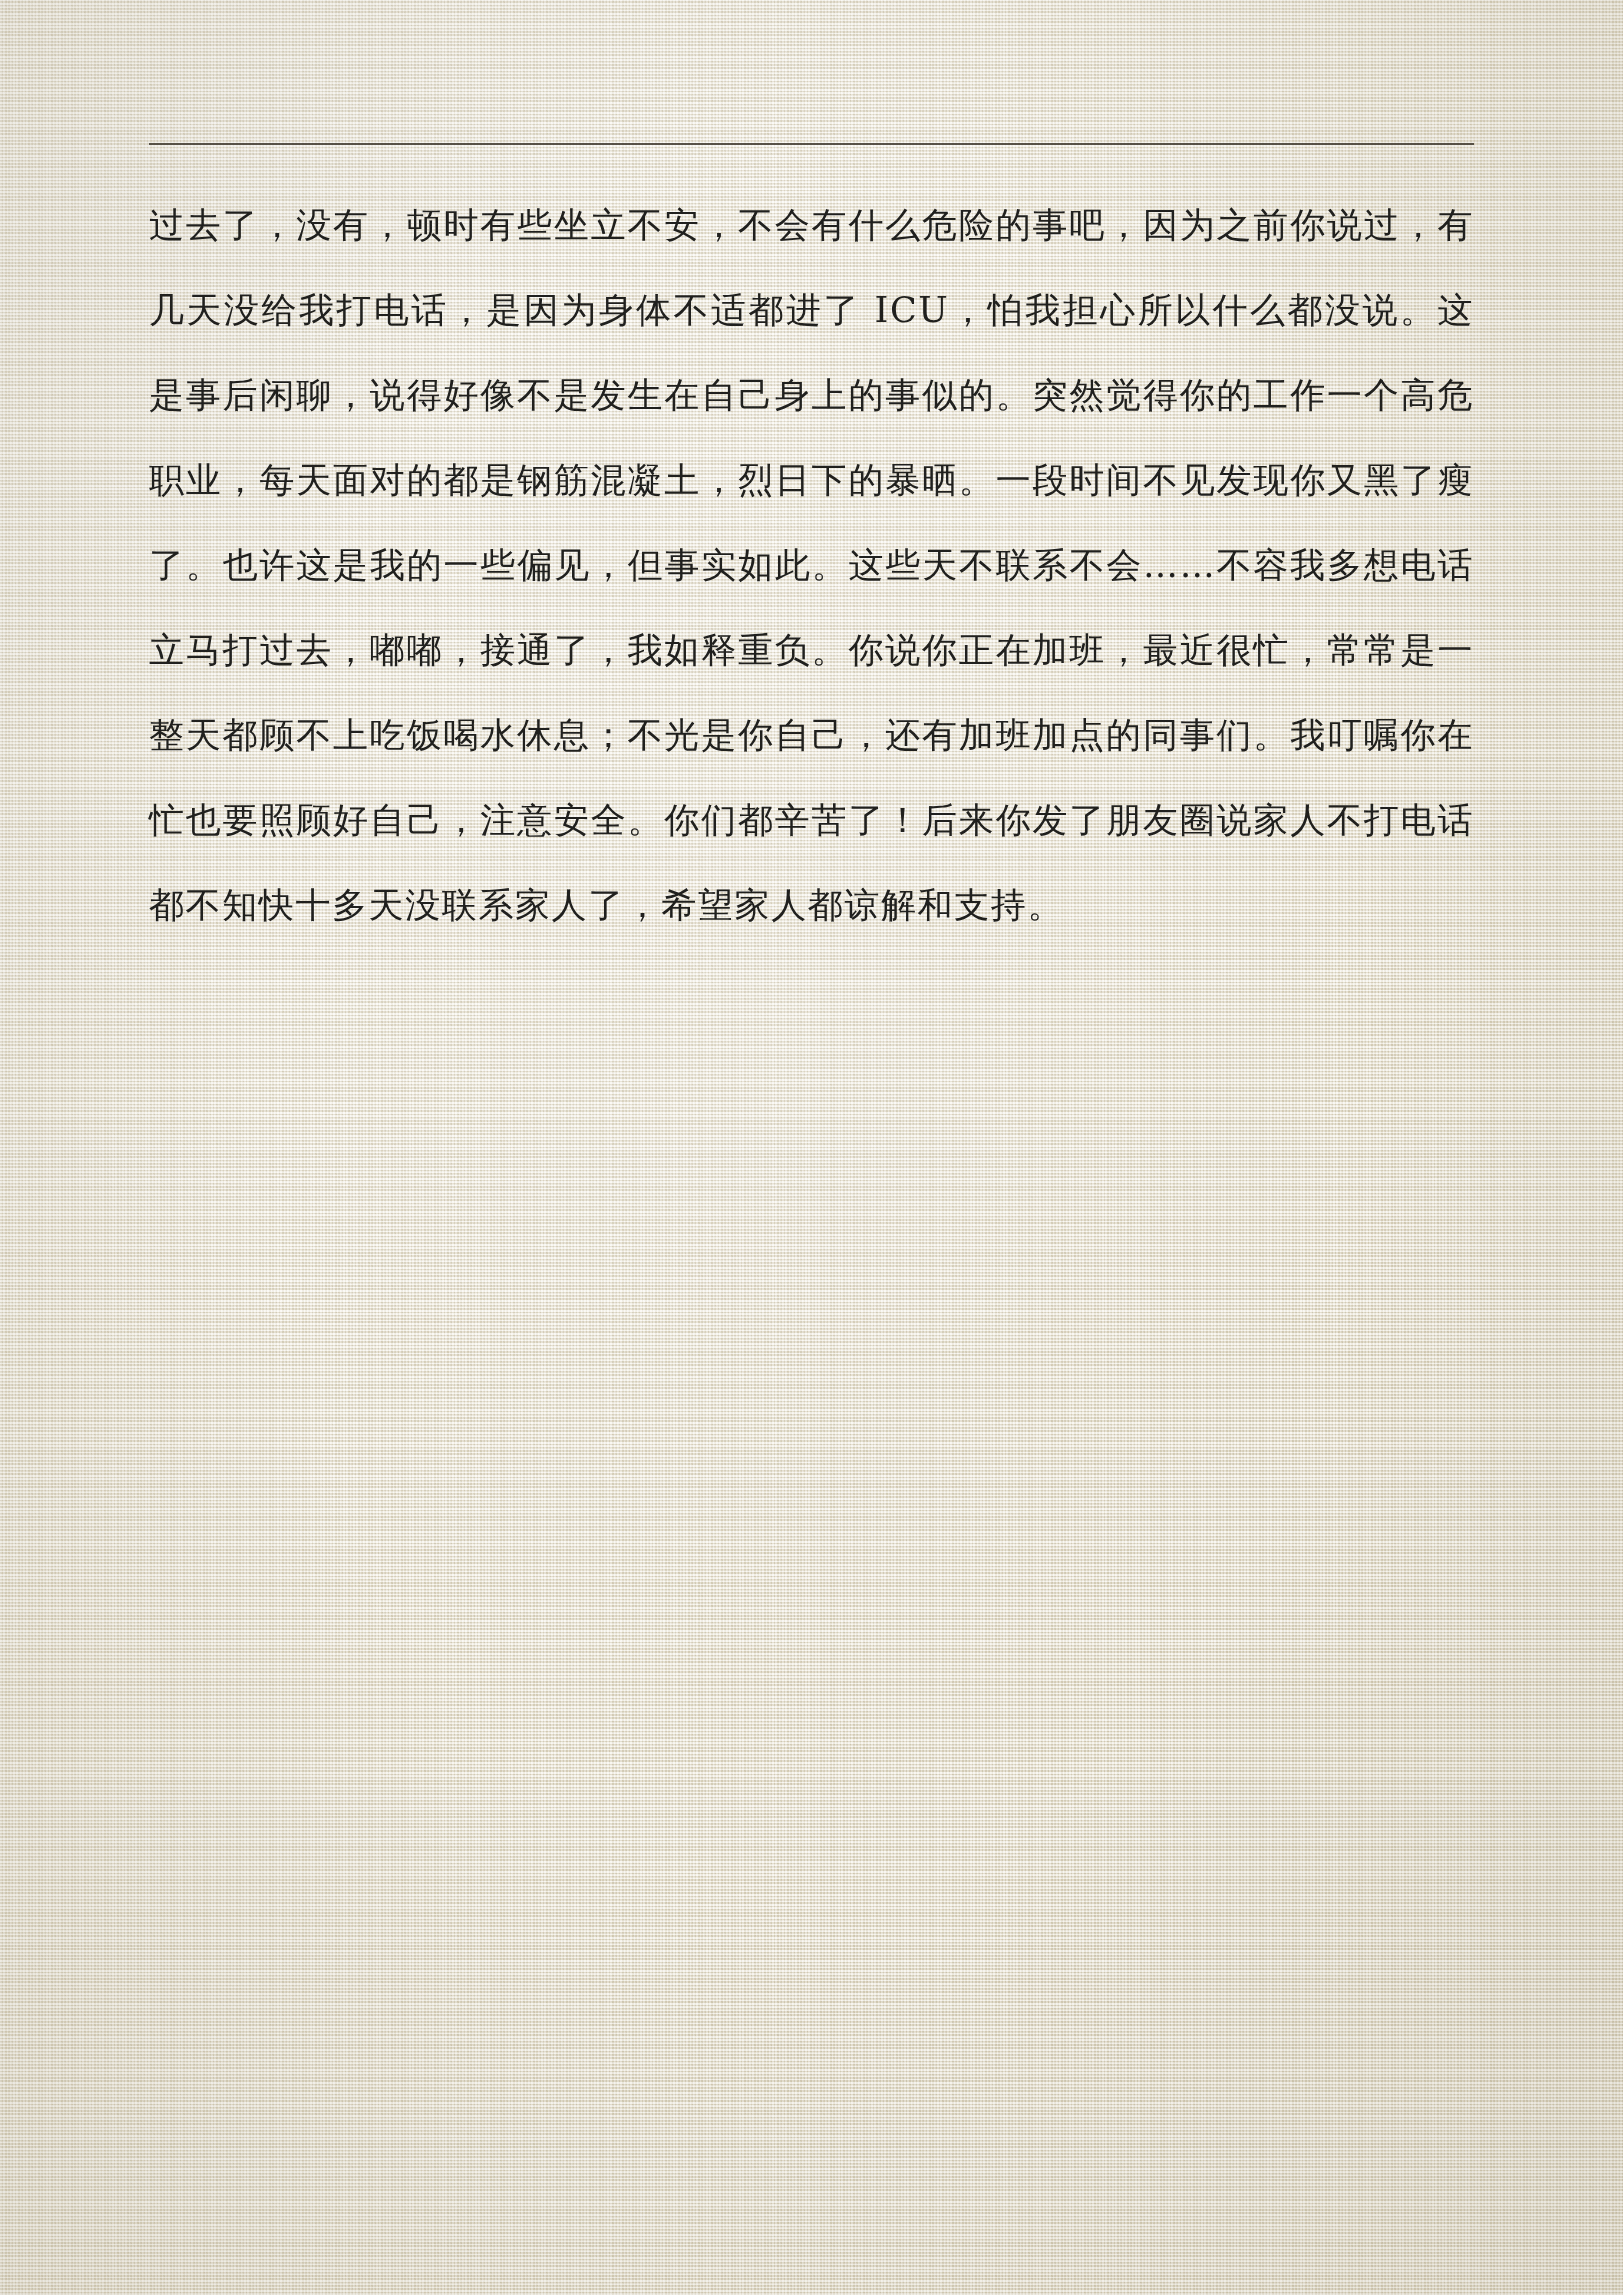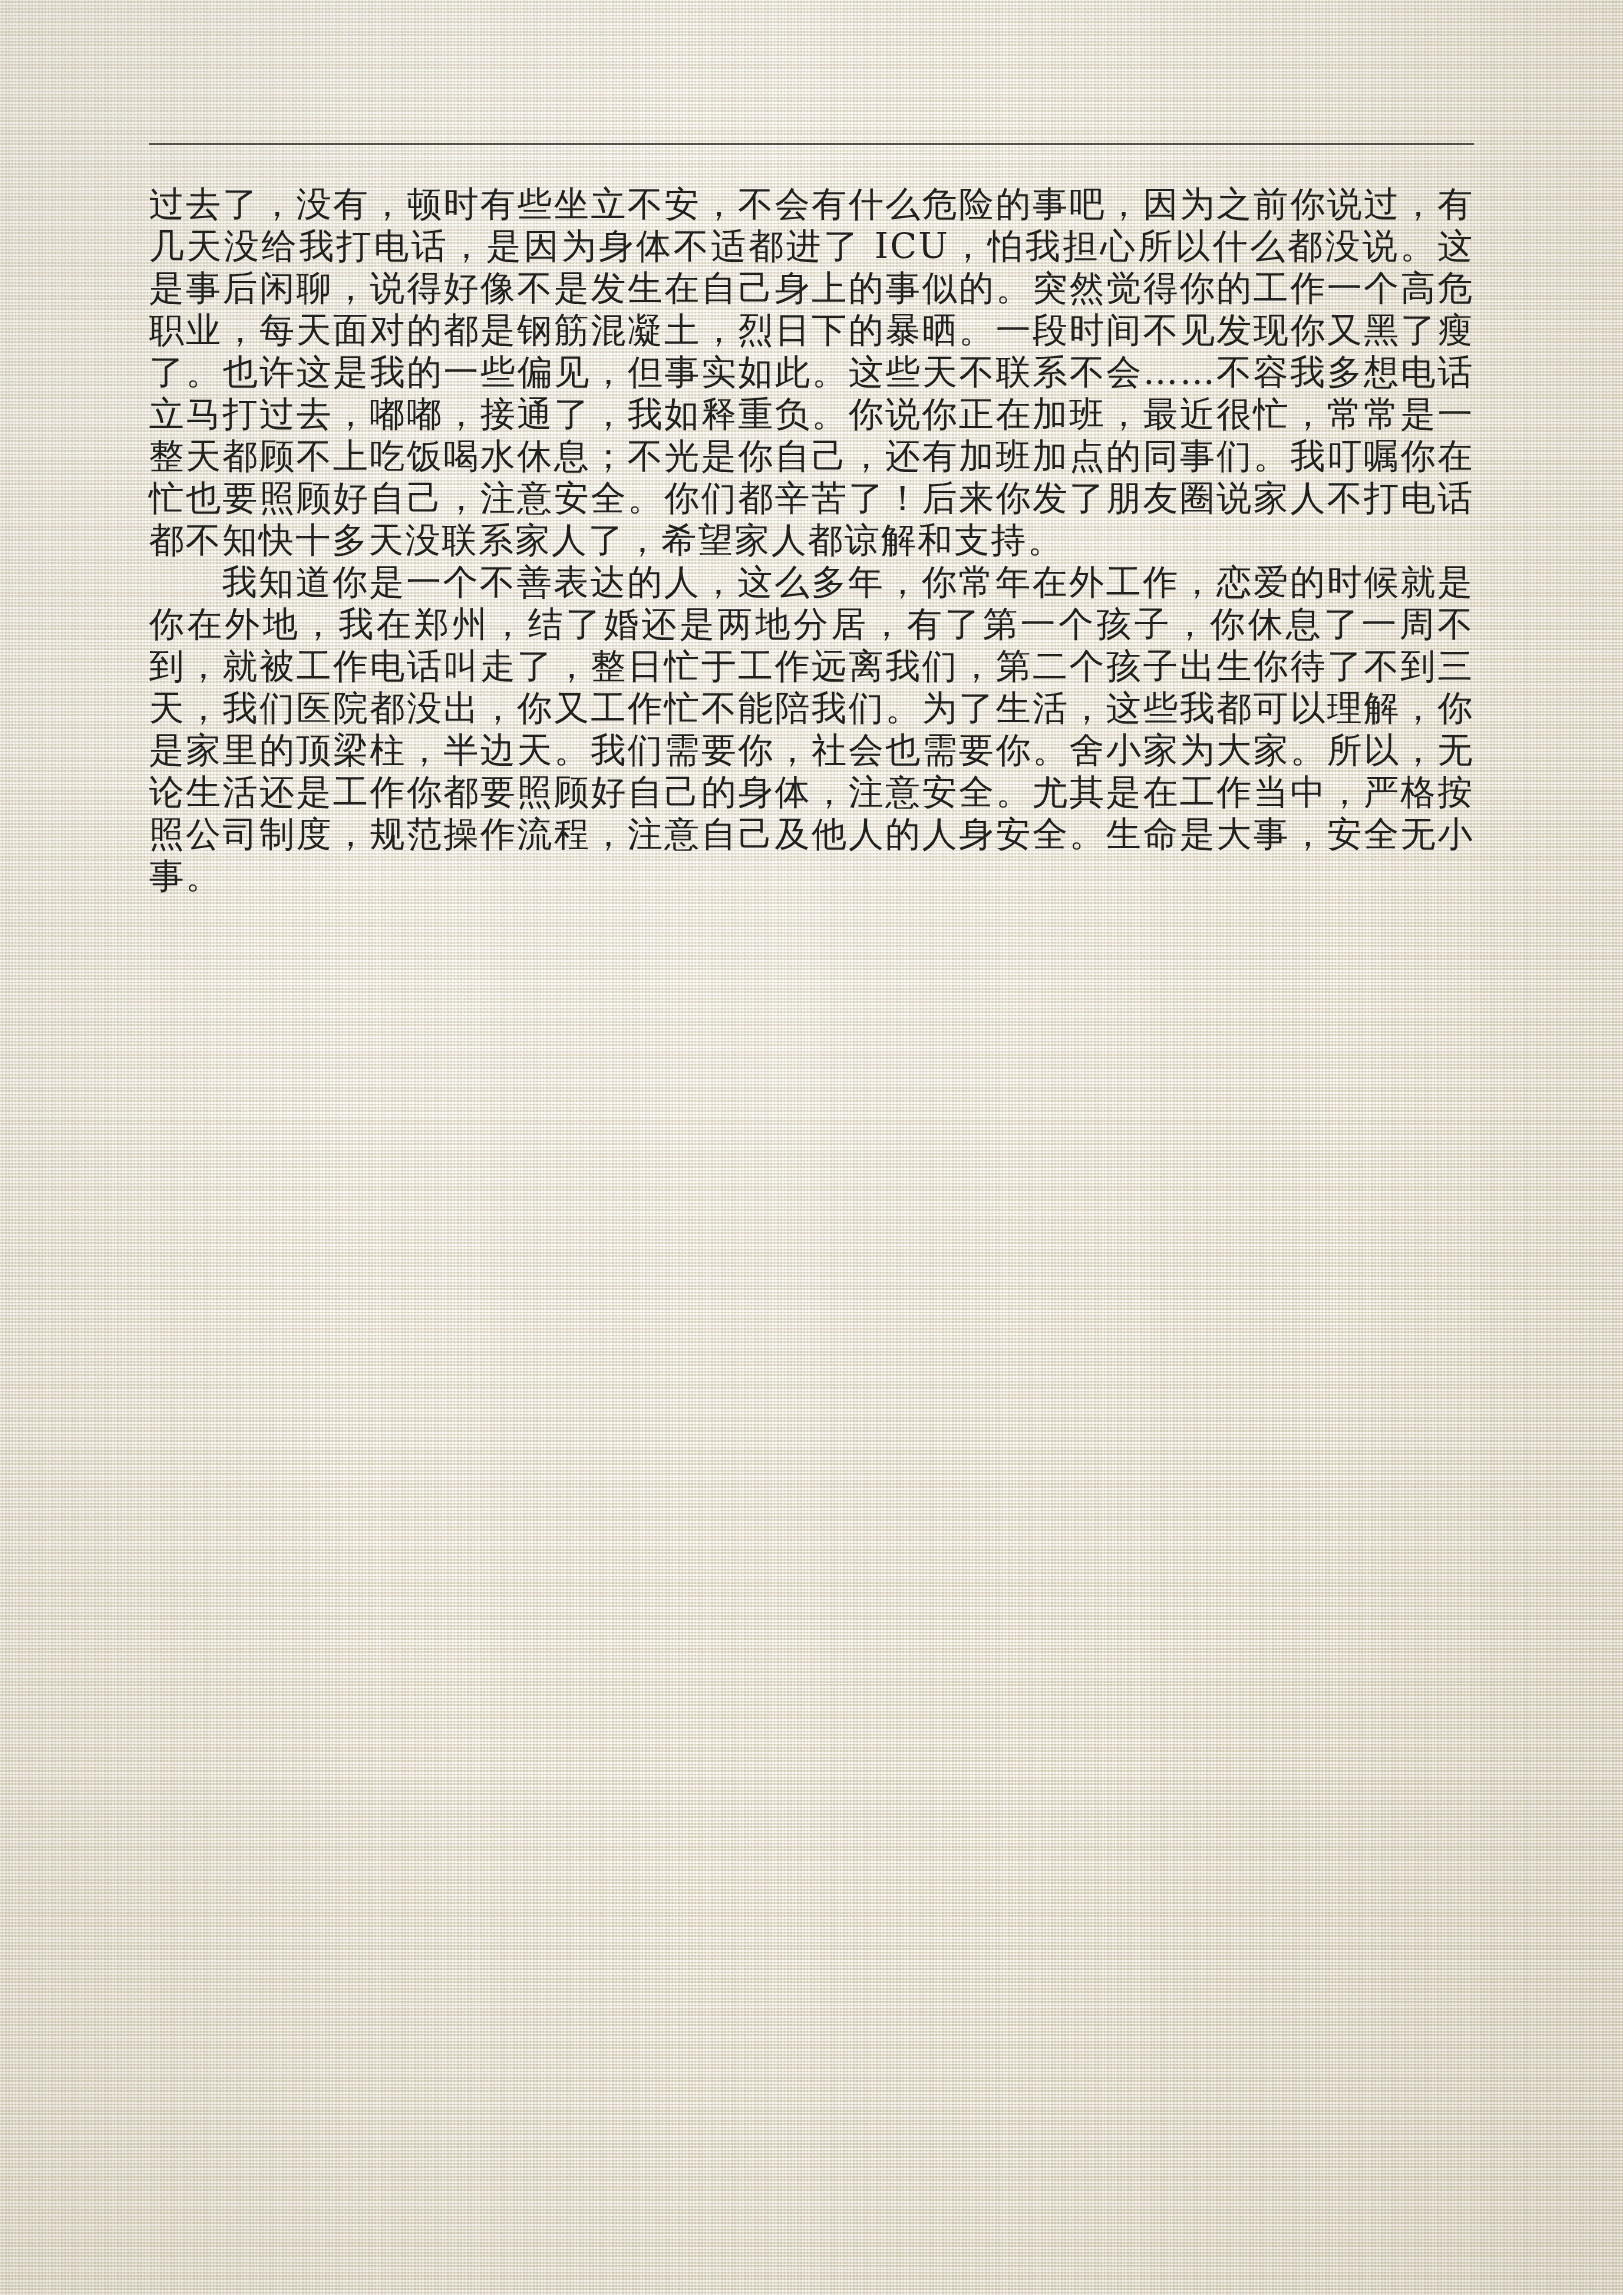--- a/index.html
+++ b/index.html
@@ -53,21 +53,21 @@
     width: 100%;
     height: 0;
     border-top: 2px solid #3f3a30;
     opacity: 0.85;
     margin-bottom: 38px;
   }
 
   .doc-body {
     font-family: "DejaVu Serif", serif;
     font-size: 35px;
-    line-height: 42px;
+    line-height: 85px;
     color: #20201e;
     letter-spacing: 1.6px;
     text-align: justify;
     text-justify: inter-character;
     margin-top: 19px;
   }
 
   .doc-body p {
     margin: 0 0 0 0;
     text-indent: 0;
@@ -82,17 +82,16 @@
 
 <div class="page">
   <div class="paper-texture"></div>
   <div class="vignette"></div>
 
   <div class="content">
     <div class="header-rule"></div>
 
     <div class="doc-body">
       <p>过去了，没有，顿时有些坐立不安，不会有什么危险的事吧，因为之前你说过，有几天没给我打电话，是因为身体不适都进了 ICU，怕我担心所以什么都没说。这是事后闲聊，说得好像不是发生在自己身上的事似的。突然觉得你的工作一个高危职业，每天面对的都是钢筋混凝土，烈日下的暴晒。一段时间不见发现你又黑了瘦了。也许这是我的一些偏见，但事实如此。这些天不联系不会……不容我多想电话立马打过去，嘟嘟，接通了，我如释重负。你说你正在加班，最近很忙，常常是一整天都顾不上吃饭喝水休息；不光是你自己，还有加班加点的同事们。我叮嘱你在忙也要照顾好自己，注意安全。你们都辛苦了！后来你发了朋友圈说家人不打电话都不知快十多天没联系家人了，希望家人都谅解和支持。</p>
-      <p class="indent">我知道你是一个不善表达的人，这么多年，你常年在外工作，恋爱的时候就是你在外地，我在郑州，结了婚还是两地分居，有了第一个孩子，你休息了一周不到，就被工作电话叫走了，整日忙于工作远离我们，第二个孩子出生你待了不到三天，我们医院都没出，你又工作忙不能陪我们。为了生活，这些我都可以理解，你是家里的顶梁柱，半边天。我们需要你，社会也需要你。舍小家为大家。所以，无论生活还是工作你都要照顾好自己的身体，注意安全。尤其是在工作当中，严格按照公司制度，规范操作流程，注意自己及他人的人身安全。生命是大事，安全无小事。</p>
     </div>
   </div>
 </div>
 
 
 </body></html>

